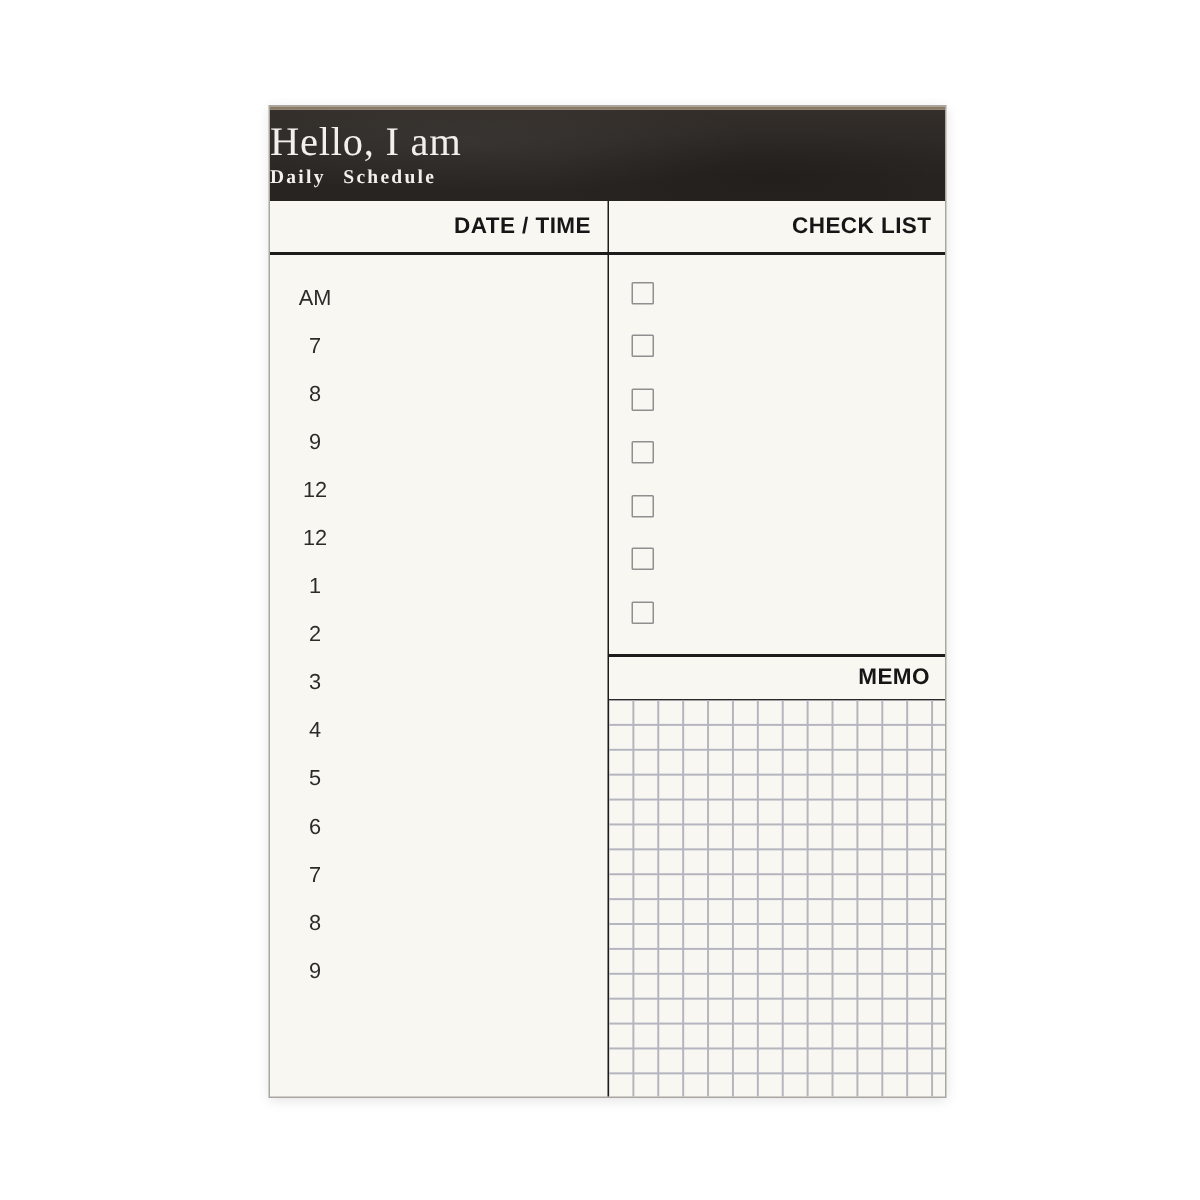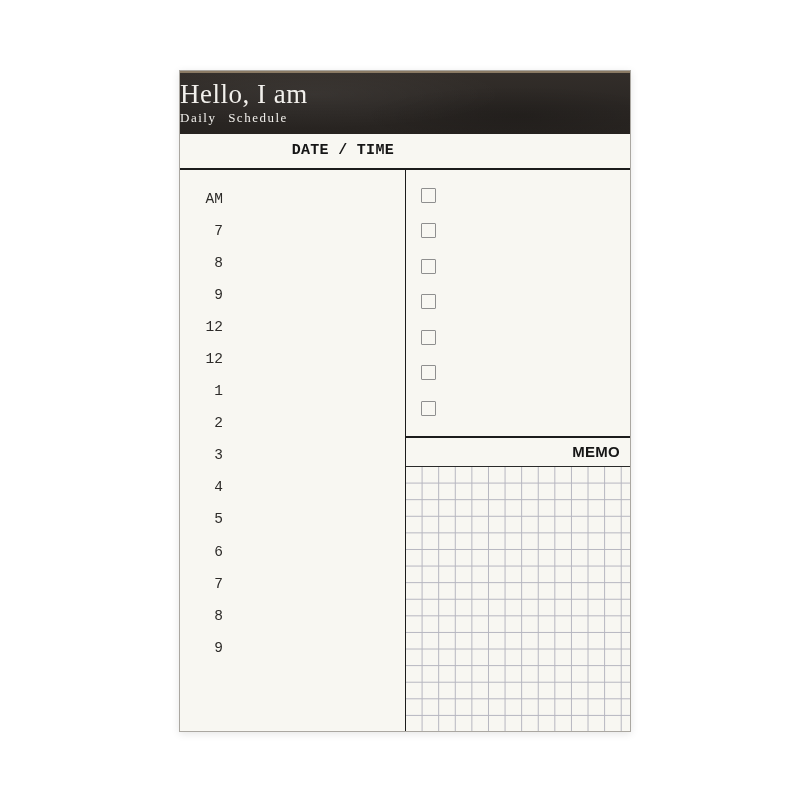--- a/index.html
+++ b/index.html
@@ -50,42 +50,41 @@
   }
   .pad-title {
     padding-top: 5px;
     font-size: 27px;
     line-height: 32px;
     letter-spacing: 0.5px;
   }
   .pad-subtitle {
     font-size: 13px;
     line-height: 16px;
-    font-weight: 400;
+    font-weight: 700;
     letter-spacing: 1.5px;
     word-spacing: 7px;
   }
 
   
   .col-headers {
     flex: 0 0 35.5px;
     display: flex;
     border-bottom: 2.5px solid var(--line-dark, #1c1c1c);
     font-size: 15px;
     font-weight: 700;
     color: var(--header-label-text, #161616);
   }
   .col-header-left {
     width: 225px;
     display: flex;
     align-items: center;
     justify-content: flex-end;
     padding-right: 11px;
     letter-spacing: 0.3px;
-    font-family: Liberation Mono, monospace;
   }
   .col-header-right {
     flex: 1;
     border-left: 1.5px solid var(--line-dark, #1c1c1c);
     display: flex;
     align-items: center;
     justify-content: flex-end;
     padding-right: 9px;
     letter-spacing: 0.3px;
   }
@@ -98,24 +97,23 @@
     padding-top: 13px;
   }
   .time-row {
     height: 32.1px;
     display: flex;
     align-items: center;
   }
   .time-label {
     margin-left: 17px;
     width: 26px;
-    text-align: right;
+    text-align: center;
     font-size: 14.5px;
     color: var(--label-text, #2d2b29);
-    font-family: Liberation Mono, monospace;
   }
 
   .right-col {
     flex: 1;
     border-left: 1.5px solid var(--line-dark, #1c1c1c);
     display: flex;
     flex-direction: column;
     min-height: 0;
     justify-content: flex-end;
   }
@@ -161,20 +159,21 @@
 
 <div class="pad">
 
   <div class="pad-header">
     <div class="pad-title">Hello, I am</div>
     <div class="pad-subtitle">Daily Schedule</div>
   </div>
 
   <div class="col-headers">
     <div class="col-header-left">DATE / TIME</div>
+    <div class="col-header-right">CHECK LIST</div>
   </div>
 
   <div class="pad-body">
 
     <div class="schedule-col">
         <div class="time-row">
         <span class="time-label">AM</span>
       </div>
         <div class="time-row">
         <span class="time-label">7</span>

